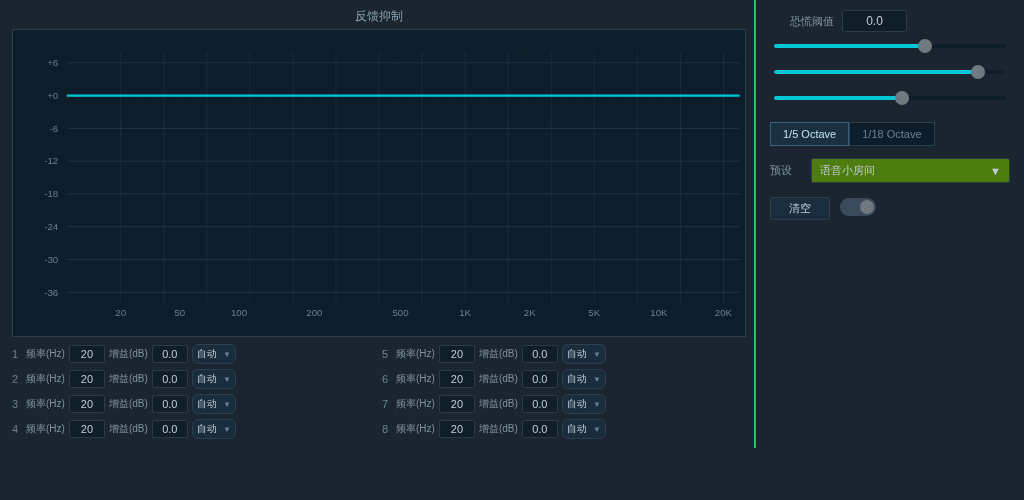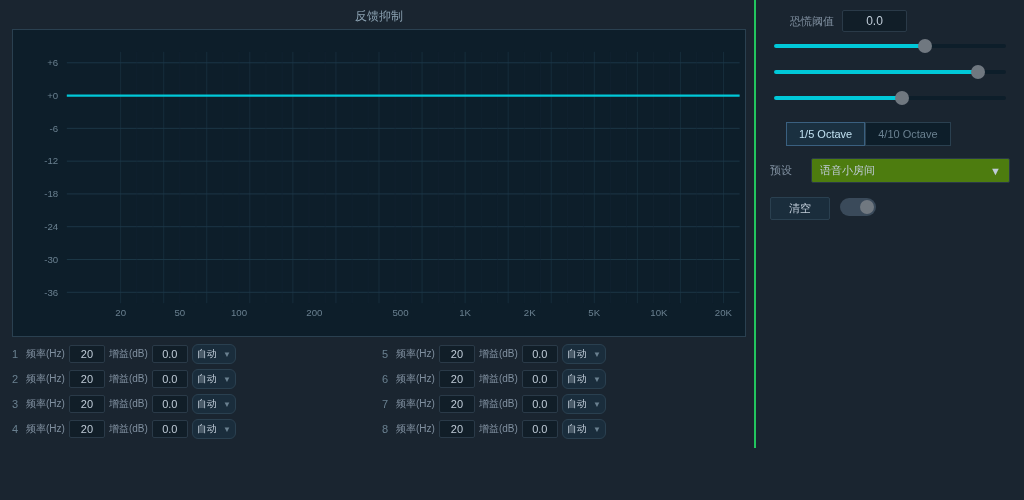--- a/index.html
+++ b/index.html
@@ -168,21 +168,21 @@
       width: 14px;
       height: 14px;
       background: #707880;
       border-radius: 50%;
       cursor: pointer;
     }
 
     .octave-buttons {
       display: flex;
       gap: 0;
-      margin: 4px 16px;
+      margin: 4px 0;
     }
 
     .octave-btn {
       padding: 5px 12px;
       font-size: 11px;
       cursor: pointer;
       border: 1px solid #2a4050;
     }
 
     .octave-btn.active {
@@ -484,21 +484,21 @@
 
     <div class="slider-container">
       <div class="slider-track">
         <div class="slider-fill" style="width: 55%"></div>
         <div class="slider-thumb" style="left: calc(55% - 7px)"></div>
       </div>
     </div>
 
     <div class="octave-buttons">
       <div class="octave-btn active">1/5 Octave</div>
-      <div class="octave-btn inactive">4/10 Octave</div>
+      <div class="octave-btn inactive">1/18 Octave</div>
     </div>
 
     <div class="preset-row">
       <span class="preset-label">预设</span>
       <div class="preset-dropdown">
         <span>语音小房间</span>
         <span>▼</span>
       </div>
     </div>
 

